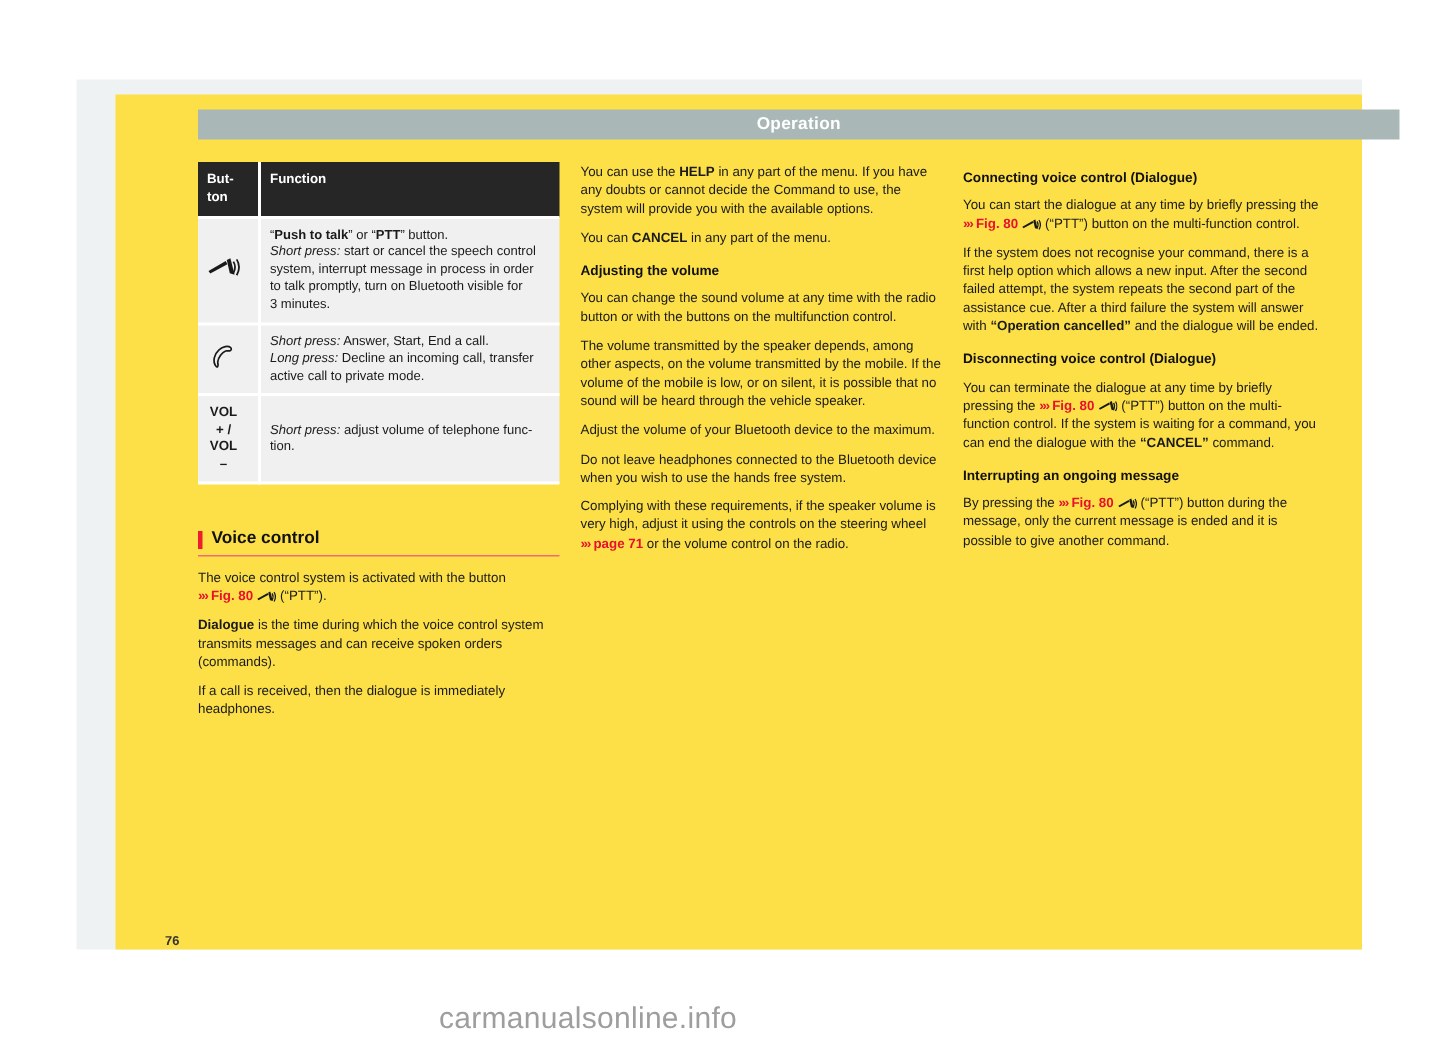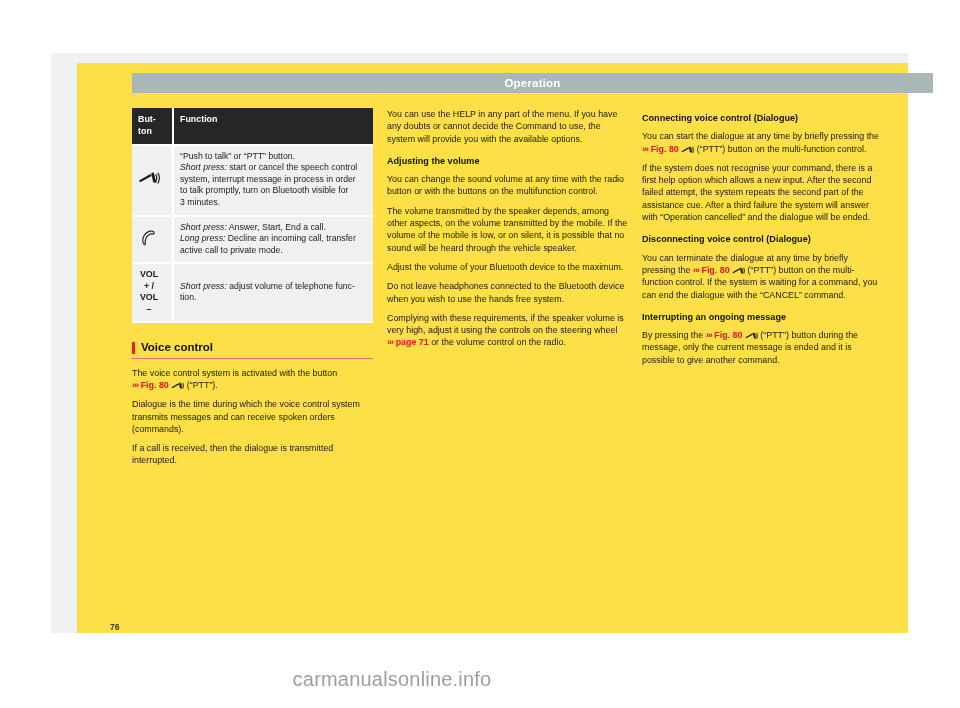--- a/index.html
+++ b/index.html
@@ -44,21 +44,21 @@
     font-size: 8.9px;
     line-height: 12.3px;
     color: #1a1a1a;
     text-align: left;
   }
   #col-1 { left: 55px; }
   #col-2 { left: 310px; }
   #col-3 { left: 565px; }
 
   p { margin: 0 0 7px 0; }
-  b, strong { font-weight: normal; }
+  b, strong { font-weight: bold; }
   i, em { font-style: italic; }
 
   
   table.btn-table {
     border-collapse: collapse;
     width: 241px;
     table-layout: fixed;
   }
   table.btn-table th {
     background: #262626;
@@ -90,21 +90,21 @@
     font-size: 8.9px;
     line-height: 11.5px;
     border-left: none;
   }
   table.btn-table td.c2 { border-right: none; text-align: left; }
   table.btn-table td.c2 .line { display: block; }
 
   
   .sec-head {
     position: relative;
-    margin: 0 0 8px 0;
+    margin: 12px 0 8px 0;
     padding: 0 0 4px 9px;
     border-bottom: 1.6px solid #f4697a;
     font-size: 11.5px;
     font-weight: bold;
     color: #111;
   }
   .sec-head::before {
     content: "";
     position: absolute;
     left: 0; top: 1px; bottom: 4px;
@@ -230,26 +230,27 @@
       <p><span>The voice control system is activated with the button </span><span class="xref"><span class="chev">›››</span> <span>Fig. 80</span></span> <span class="ico"><svg width="13" height="8" viewBox="0 0 22 13">
               <path d="M1 8.6 L12.5 2.0 L13.6 4.1 L2.2 10.3 Z" fill="#1a1a1a"></path>
               <path d="M13.2 1.3 L15.6 0.2 L18.4 11.1 L15.2 10.2 Z" fill="#1a1a1a"></path>
               <path d="M17.6 2.4 q2.2 3.6 0 7.6" stroke="#1a1a1a" stroke-width="1.4" fill="none"></path>
               <path d="M19.8 0.9 q3.1 5.1 0 10.6" stroke="#1a1a1a" stroke-width="1.4" fill="none"></path>
             </svg></span><span> (“PTT”).</span></p>
 
 
       <p><b>Dialogue</b><span> is the time during which the voice control system transmits messages and can receive spoken orders (commands).</span></p>
 
-      <p>If a call is received, then the dialogue is transmitted interrupted.</p>
+      <p>If a call is received, then the dialogue is immediately headphones.</p>
     </div>
 
     <div class="col" id="col-2">
       <p><span>You can use the </span><b>HELP</b><span> in any part of the menu. If you have any doubts or cannot decide the Command to use, the system will provide you with the available options.</span></p>
 
+      <p><span>You can </span><b>CANCEL</b><span> in any part of the menu.</span></p>
 
       <h3 class="sub">Adjusting the volume</h3>
 
       <p>You can change the sound volume at any time with the radio button or with the buttons on the multifunction control.</p>
       <p>The volume transmitted by the speaker depends, among other aspects, on the volume transmitted by the mobile. If the volume of the mobile is low, or on silent, it is possible that no sound will be heard through the vehicle speaker.</p>
       <p>Adjust the volume of your Bluetooth device to the maximum.</p>
       <p>Do not leave headphones connected to the Bluetooth device when you wish to use the hands free system.</p>
 
       <p><span>Complying with these requirements, if the speaker volume is very high, adjust it using the controls on the steering wheel </span><span class="xref"><span class="chev">›››</span> <span>page 71</span></span><span> or the volume control on the radio.</span></p>
     </div>

